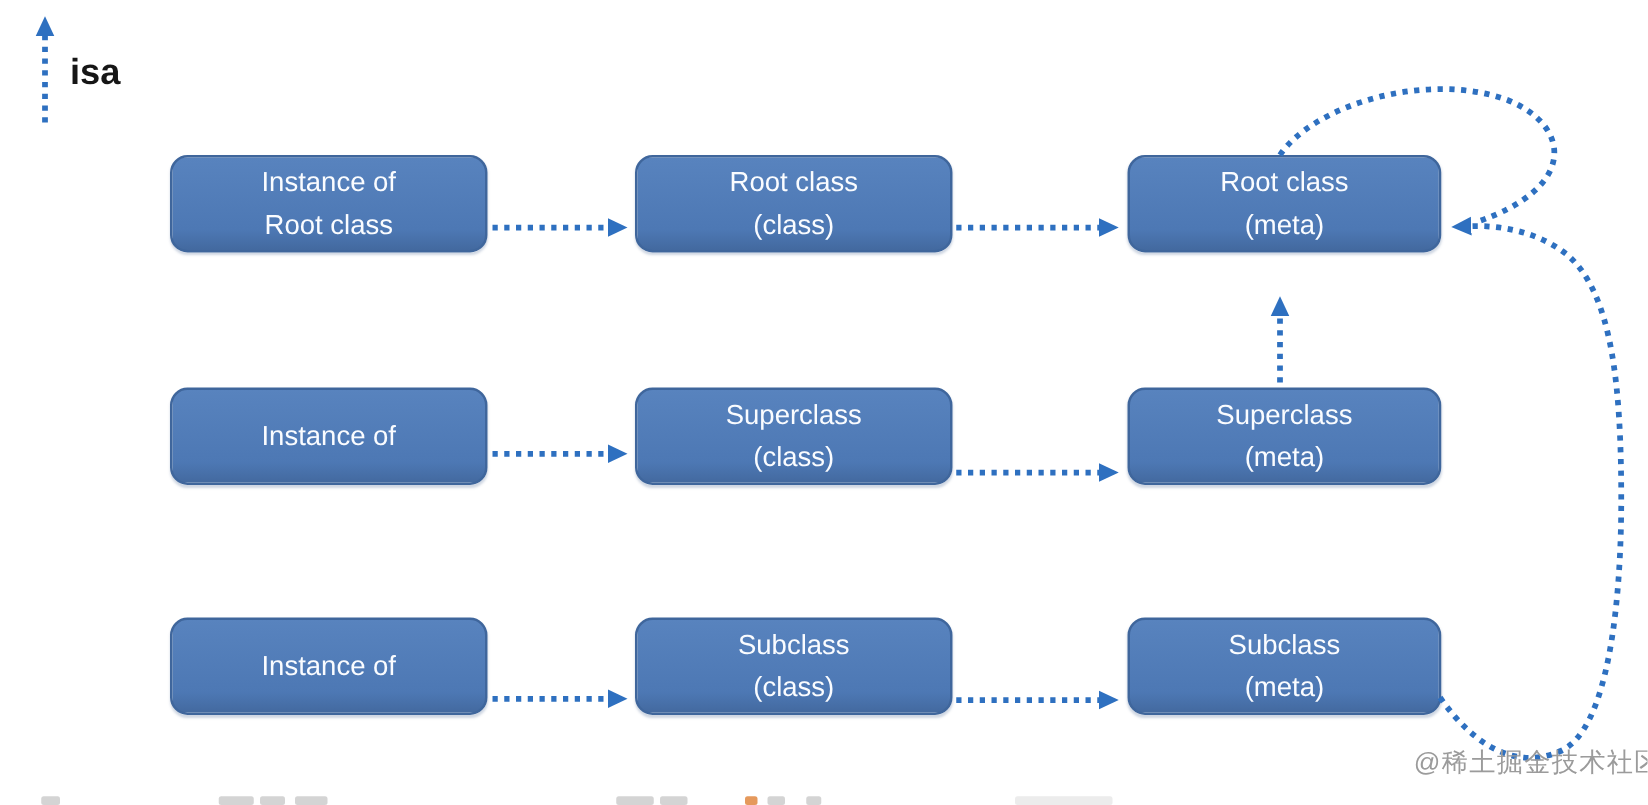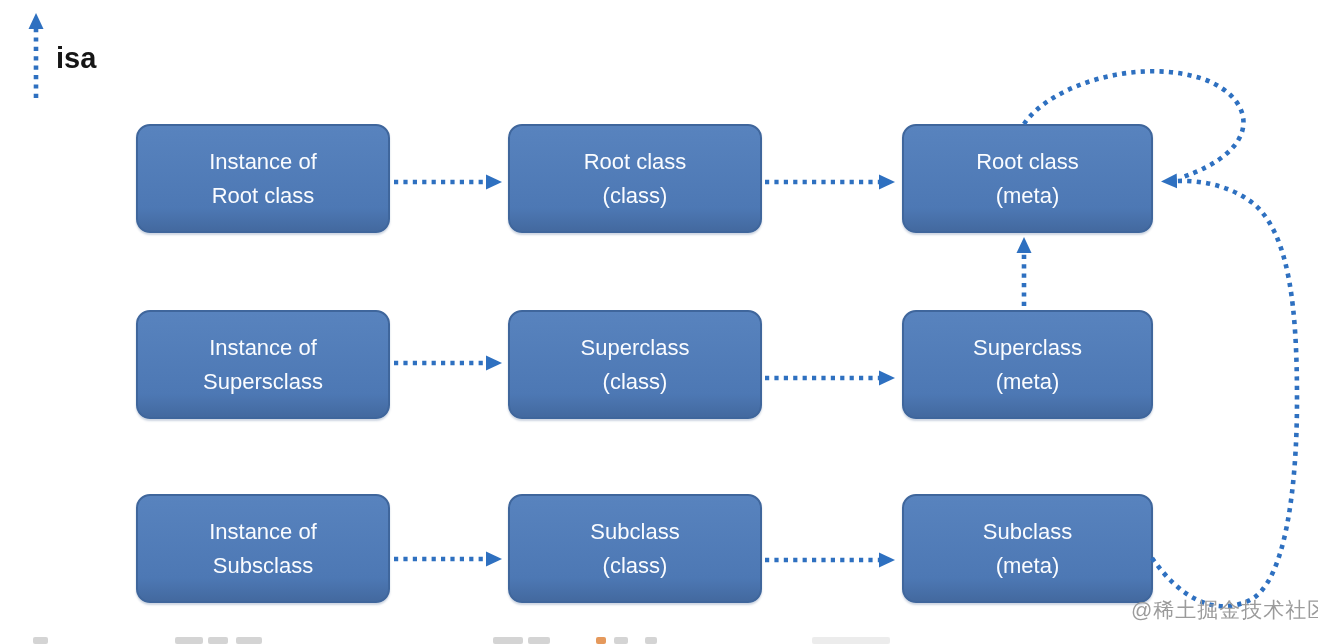--- a/index.html
+++ b/index.html
@@ -2,21 +2,21 @@
 <html><head>
 <meta charset="utf-8">
 <style>
   html,body{margin:0;padding:0;}
   body{
     width:1318px;height:644px;position:relative;overflow:hidden;
     background:#ffffff;
     font-family:"Liberation Sans", sans-serif;
   }
   .box{
-    position:absolute;width:254px;height:109px;box-sizing:border-box;
+    position:absolute;width:254px;height:78px;box-sizing:border-box;
     border-radius:14px;
     background:linear-gradient(180deg,#5883be 0%,#4d78b4 70%,#446c a);
     background:linear-gradient(180deg,#5883be 0%,#4d78b4 78%,#43699f 100%);
     border:2px solid #3f669c;
     display:flex;flex-direction:column;align-items:center;justify-content:center;
     color:#fafcff;font-size:22px;line-height:34px;text-align:center;
     z-index:2;
     box-shadow:0 2px 2px rgba(60,90,140,0.25);
   }
   .r1{top:124px}.r2{top:310px}.r3{top:494px}
@@ -47,34 +47,32 @@
   <span>Root class</span>
   <span>(class)</span>
 </div>
 <div class="box r1 c3">
   <span>Root class</span>
   <span>(meta)</span>
 </div>
 
 <div class="box r2 c1">
   <span>Instance of</span>
-  <span>Supersclass</span>
 </div>
 <div class="box r2 c2">
   <span>Superclass</span>
   <span>(class)</span>
 </div>
 <div class="box r2 c3">
   <span>Superclass</span>
   <span>(meta)</span>
 </div>
 
 <div class="box r3 c1">
   <span>Instance of</span>
-  <span>Subsclass</span>
 </div>
 <div class="box r3 c2">
   <span>Subclass</span>
   <span>(class)</span>
 </div>
 <div class="box r3 c3">
   <span>Subclass</span>
   <span>(meta)</span>
 </div>
 

